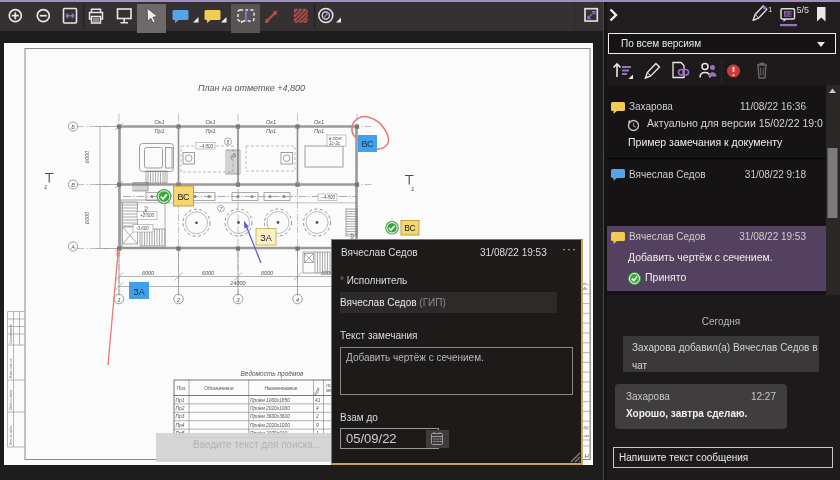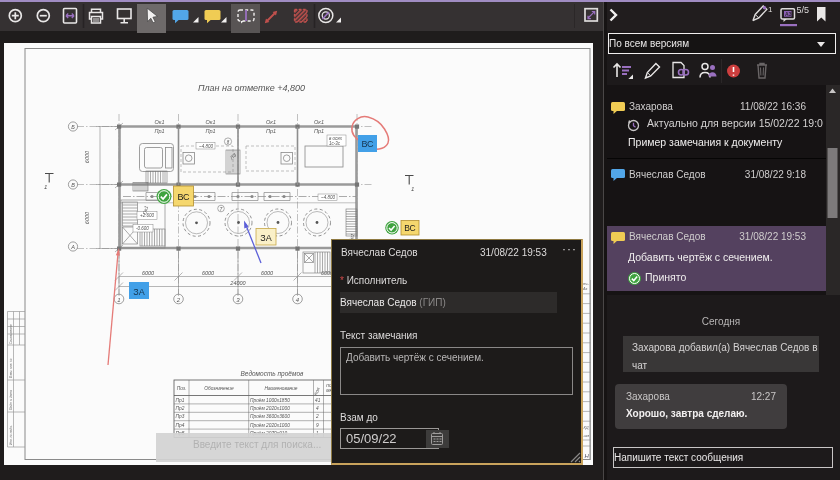--- a/index.html
+++ b/index.html
@@ -7,37 +7,37 @@
   .app{position:relative;width:840px;height:480px;}
   .topline{position:absolute;left:0;top:0;width:840px;height:2px;background:#a08cc2;}
   .toolbar{position:absolute;left:0;top:2px;width:605px;height:29px;background:#353132;}
   .tb-sel1{position:absolute;left:137px;top:2px;width:29px;height:29px;background:#6e6a6a;}
   .tb-sel2{position:absolute;left:231px;top:2px;width:29px;height:29px;background:#585454;}
   .panelhead{position:absolute;left:607px;top:2px;width:233px;height:29px;background:#211d1e;}
   .divider{position:absolute;left:603px;top:2px;width:4px;height:478px;background:#161313;border-left:1px solid #4a4747;box-sizing:border-box;}
   .canvas{position:absolute;left:0;top:31px;width:605px;height:449px;background:#1f1c1c;padding-left:18px;}
   .page{position:absolute;left:4px;top:12px;width:589px;height:422px;background:#fbfbfb;}
   .rpanel{position:absolute;left:607px;top:31px;width:233px;height:449px;background:#1d1a1b;}
-  .combo{position:absolute;left:1px;top:2px;width:228px;height:21px;border:1px solid #f0eeee;background:#151313;color:#e8e6e6;font-size:10px;line-height:20px;padding-left:0;box-sizing:border-box;}
+  .combo{position:absolute;left:1px;top:2px;width:228px;height:21px;border:1px solid #f0eeee;background:#151313;color:#e8e6e6;font-size:10px;line-height:20px;padding-left:12px;box-sizing:border-box;}
   .combo .arr{position:absolute;right:10px;top:8px;width:0;height:0;border-left:4px solid transparent;border-right:4px solid transparent;border-top:5px solid #e8e6e6;}
   .iconrow{position:absolute;left:0;top:26px;width:233px;height:28px;}
   .clist{position:absolute;left:0;top:54px;width:233px;height:245px;background:#161314;}
   .chat{position:absolute;left:0;top:264px;width:233px;height:185px;background:#1d1a1b;}
   .popup{position:absolute;left:331px;top:239px;width:252px;height:226px;background:#1d1b1a;border:1px solid #8f7a42;border-right:2px solid #c9a35c;border-bottom:2px solid #c9a35c;box-sizing:border-box;z-index:30;}
   .citem{position:absolute;left:0;width:220px;overflow:hidden;}
   .citem.sel{background:#54415f;}
   .citem .bub{position:absolute;}
   .citem .nm{position:absolute;color:#cfcdcd;font-size:10px;white-space:nowrap;}
   .citem .dt{position:absolute;right:21px;color:#cfcdcd;font-size:10px;white-space:nowrap;}
   .citem .tx{position:absolute;color:#f0eeee;font-size:10.5px;line-height:13px;white-space:nowrap;}
   .csep{position:absolute;left:0;width:220px;height:1px;background:#060505;}
   .sbar{position:absolute;right:0;top:0;width:14px;height:222px;background:#2a2727;}
   .sysmsg{position:absolute;left:16px;top:41px;width:196px;height:36px;background:#393737;color:#d5d3d3;font-size:10px;line-height:17.5px;padding:3px 9px 0;box-sizing:border-box;}
   .msg{position:absolute;left:8px;top:89px;width:172px;height:45px;background:#403d3e;border-radius:4px;}
-  .cinput{position:absolute;left:6px;top:152px;width:220px;height:21px;border:1px solid #c8c6c6;box-sizing:border-box;color:#e9e7e7;font-size:10px;line-height:19px;}
+  .cinput{position:absolute;left:6px;top:152px;width:220px;height:21px;border:1px solid #c8c6c6;box-sizing:border-box;color:#e9e7e7;font-size:10px;line-height:19px;padding-left:5px;}
 </style>
 </head>
 <body>
 <div class="app">
   <div class="canvas">
     <div class="page" id="pagewrap">
       <svg width="589" height="422" viewBox="4 43 589 422" font-family="Liberation Sans, sans-serif">
 
         <rect x="25" y="48.5" width="565" height="411" fill="none" stroke="#8a8a8a" stroke-width="1"></rect>
 

